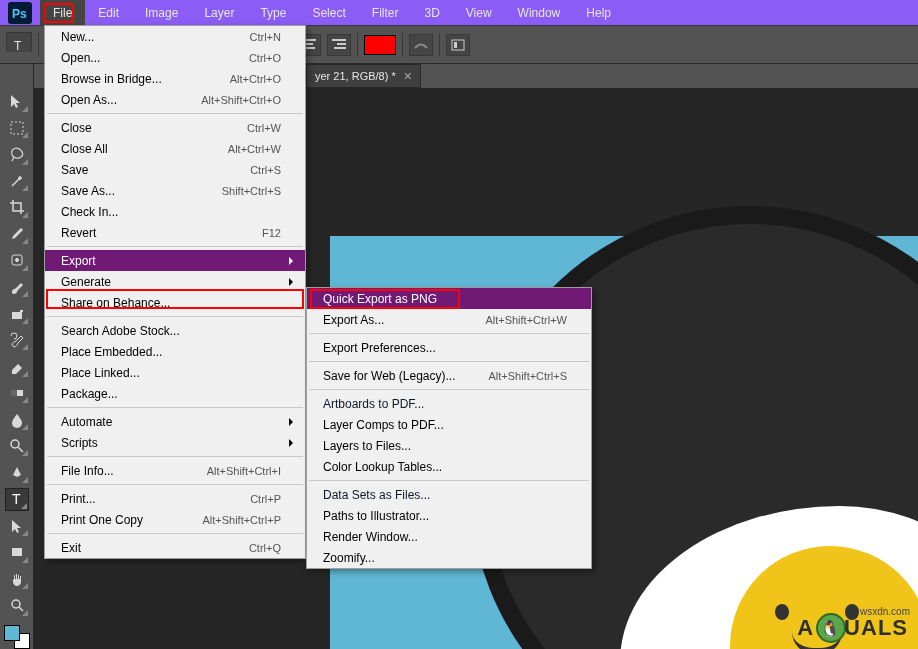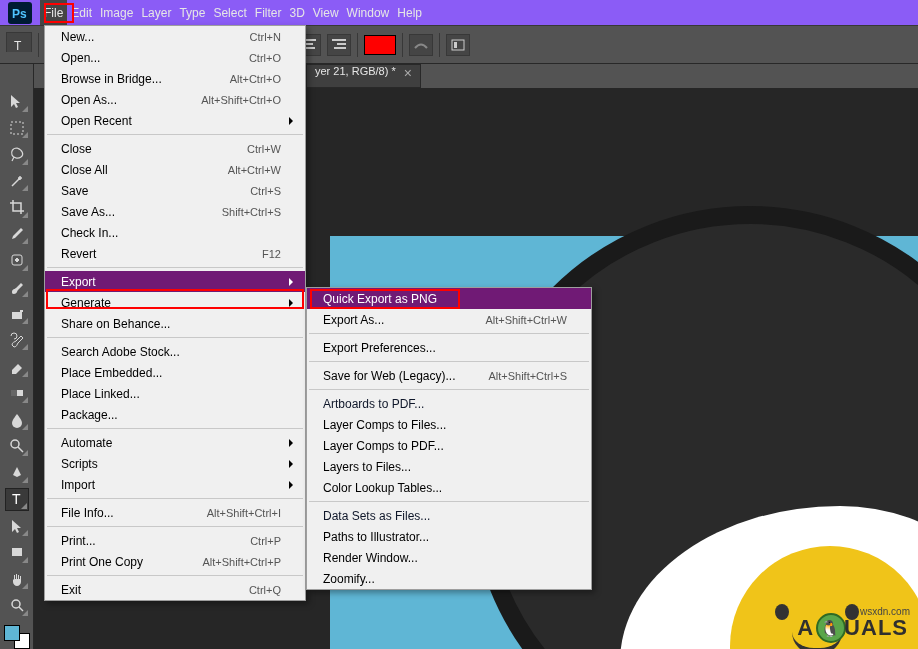--- a/index.html
+++ b/index.html
@@ -2,39 +2,39 @@
 <html><head>
 <meta charset="utf-8">
 <style>
 * { margin: 0; padding: 0; box-sizing: border-box; font-family: "Segoe UI", Tahoma, sans-serif; user-select: none; }
 body { width: 918px; height: 649px; background: #535353; overflow: hidden; position: relative; }
 
 
 .menubar { height: 26px; background: #8b5cf6; border-bottom: 1px solid #383838; display: flex; align-items: stretch; font-size: 12px; }
 .app-icon { width: 40px; display: flex; align-items: center; justify-content: center; }
 .app-icon svg { width: 24px; height: 22px; }
-.menu-item { padding: 0 4px; display: flex; align-items: center; color: #e6e6e6; cursor: pointer; }
+.menu-item { padding: 0 13px; display: flex; align-items: center; color: #e6e6e6; cursor: pointer; }
 .menu-item.selected { background: #454545; }
 .file-highlight { position: absolute; left: 44px; top: 3px; width: 30px; height: 20px; border: 2px solid #ff0000; pointer-events: none; }
 
 
 .options-bar { height: 38px; background: #535353; border-bottom: 1px solid #282828; display: flex; align-items: center; padding: 0 6px; gap: 6px; font-size: 12px; color: #e6e6e6; }
 .opt-tool { width: 26px; height: 26px; background: #454545; display: flex; align-items: center; justify-content: center; border: 1px solid #383838; }
 .opt-tool svg { width: 14px; height: 14px; fill: #e6e6e6; }
 .opt-sep { width: 1px; height: 24px; background: #383838; }
 .opt-dropdown { height: 22px; background: #3a3a3a; border: 1px solid #282828; display: flex; align-items: center; padding: 0 18px 0 6px; position: relative; color: #e6e6e6; font-size: 11px; }
 .opt-dropdown::after { content: ""; position: absolute; right: 5px; top: 50%; transform: translateY(-50%); border: 4px solid transparent; border-top-color: #aaa; margin-top: 2px; }
 .color-chip { width: 32px; height: 20px; background: #ff0000; border: 1px solid #000; }
 .align-btn { width: 24px; height: 22px; background: #454545; border: 1px solid #383838; display: flex; align-items: center; justify-content: center; }
 .align-btn svg { width: 14px; height: 12px; fill: #ccc; }
 .aa-label { font-size: 11px; color: #ccc; }
 
 
 .tabstrip { position: absolute; left: 306px; top: 64px; height: 24px; display: flex; align-items: stretch; font-size: 11px; z-index: 1; }
-.tab { background: #3f3f3f; border: 1px solid #282828; padding: 0 8px; display: flex; align-items: flex-start; gap: 8px; color: #e6e6e6; }
+.tab { background: #3f3f3f; border: 1px solid #282828; padding: 0 8px; display: flex; align-items: center; gap: 8px; color: #e6e6e6; }
 .tab .close { font-size: 14px; color: #aaa; cursor: pointer; }
 
 
 .toolbar-handle { position: absolute; left: 0; top: 52px; width: 34px; height: 12px; background: #535353; border-bottom: 1px solid #282828; }
 .toolbar { position: absolute; left: 0; top: 64px; width: 34px; bottom: 0; background: #535353; display: flex; flex-direction: column; align-items: center; padding-top: 26px; border-right: 1px solid #282828; }
 .tool-btn { width: 24px; height: 24px; display: flex; align-items: center; justify-content: center; margin-bottom: 4px; position: relative; cursor: pointer; }
 .tool-btn.selected { background: #3a3a3a; border: 1px solid #222; }
 .tool-btn svg { width: 16px; height: 16px; fill: #d8d8d8; }
 .tool-btn.selected svg { fill: #fff; }
 .tool-btn .corner { position: absolute; right: 1px; bottom: 1px; border: 3px solid transparent; border-right-color: #888; border-bottom-color: #888; }
@@ -326,24 +326,20 @@
       <span class="shortcut">Ctrl+O</span>
     </div>
     <div class="dd-row">
       <span>Browse in Bridge...</span>
       <span class="shortcut">Alt+Ctrl+O</span>
     </div>
     <div class="dd-row">
       <span>Open As...</span>
       <span class="shortcut">Alt+Shift+Ctrl+O</span>
     </div>
-    <div class="dd-row">
-      <span>Open Recent</span>
-      <span class="arrow"></span>
-    </div>
     <div class="dd-sep"></div>
     <div class="dd-row">
       <span>Close</span>
       <span class="shortcut">Ctrl+W</span>
     </div>
     <div class="dd-row">
       <span>Close All</span>
       <span class="shortcut">Alt+Ctrl+W</span>
     </div>
     <div class="dd-row">
@@ -388,24 +384,20 @@
     </div>
     <div class="dd-sep"></div>
     <div class="dd-row">
       <span>Automate</span>
       <span class="arrow"></span>
     </div>
     <div class="dd-row">
       <span>Scripts</span>
       <span class="arrow"></span>
     </div>
-    <div class="dd-row">
-      <span>Import</span>
-      <span class="arrow"></span>
-    </div>
     <div class="dd-sep"></div>
     <div class="dd-row">
       <span>File Info...</span>
       <span class="shortcut">Alt+Shift+Ctrl+I</span>
     </div>
     <div class="dd-sep"></div>
     <div class="dd-row">
       <span>Print...</span>
       <span class="shortcut">Ctrl+P</span>
     </div>
@@ -435,23 +427,20 @@
     <div class="dd-sep"></div>
     <div class="dd-row">
       <span>Save for Web (Legacy)...</span>
       <span class="shortcut">Alt+Shift+Ctrl+S</span>
     </div>
     <div class="dd-sep"></div>
     <div class="dd-row disabled">
       <span>Artboards to PDF...</span>
     </div>
     <div class="dd-row">
-      <span>Layer Comps to Files...</span>
-    </div>
-    <div class="dd-row">
       <span>Layer Comps to PDF...</span>
     </div>
     <div class="dd-row">
       <span>Layers to Files...</span>
     </div>
     <div class="dd-row">
       <span>Color Lookup Tables...</span>
     </div>
     <div class="dd-sep"></div>
     <div class="dd-row disabled">

